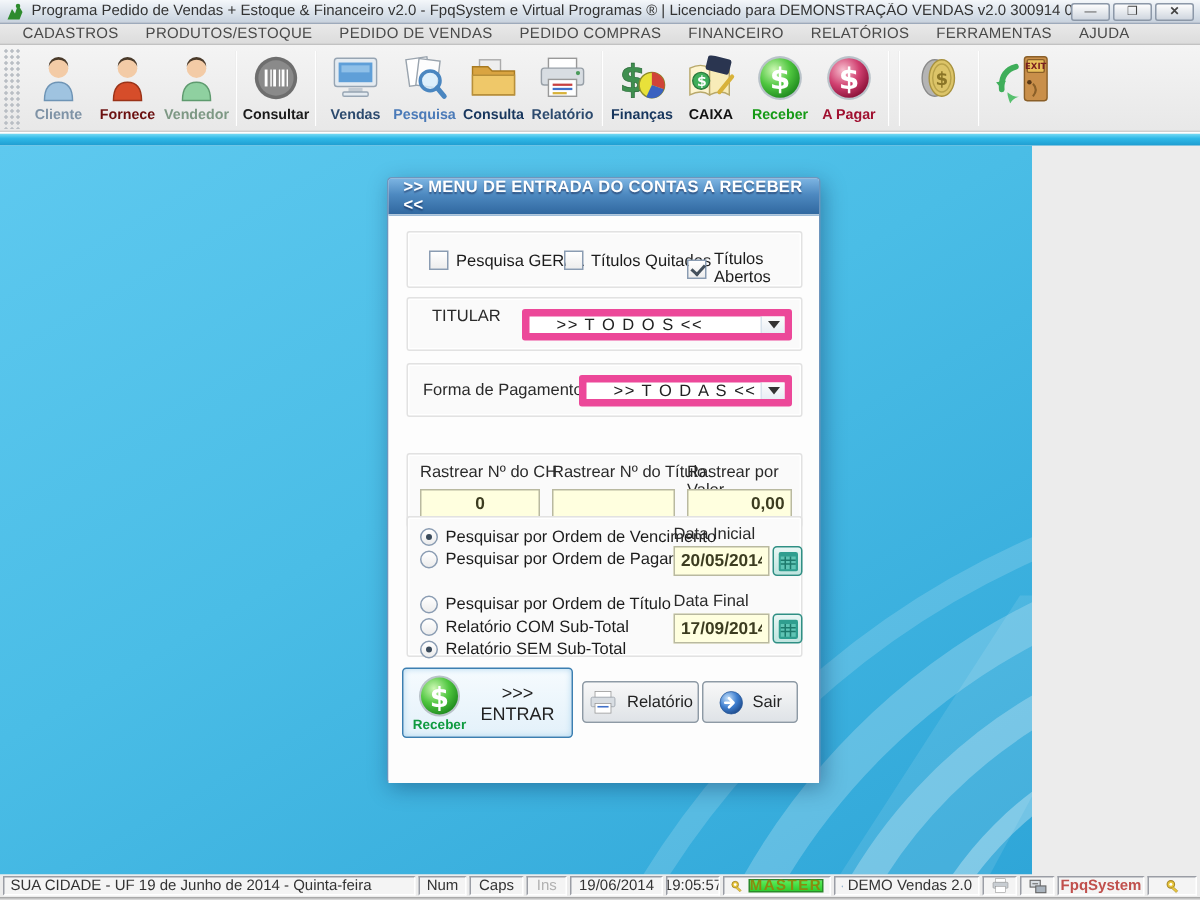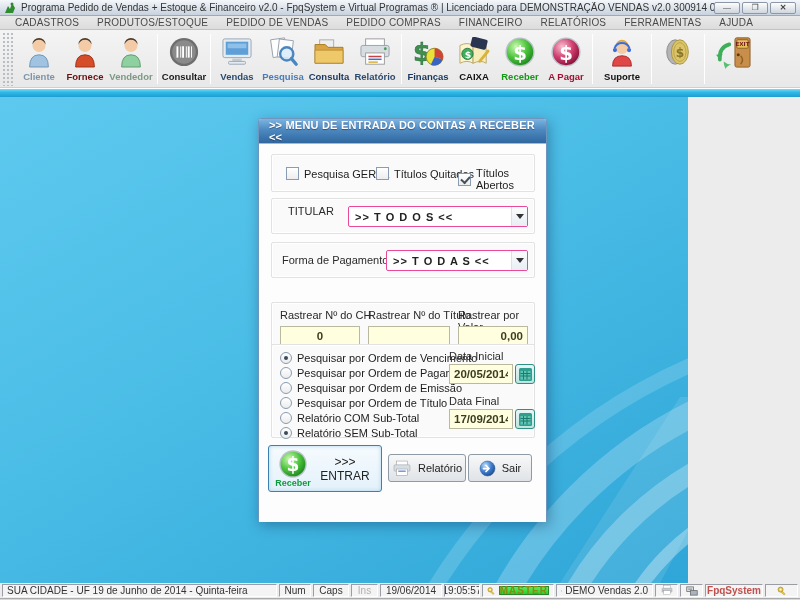--- a/index.html
+++ b/index.html
@@ -57,23 +57,23 @@
   border:1px solid #e2e2e2; border-radius:2px; box-shadow:inset 0 0 0 1px #fff; }
 
 .cbrow { display:flex; align-items:center; position:absolute; }
 .cb { width:13px; height:13px; background:linear-gradient(#fff,#ededed); border:1px solid #8a9cb2;
   position:relative; flex:0 0 auto; }
 .cb.checked::after { content:''; position:absolute; left:2px; top:2px; width:7px; height:4px;
   border-left:2px solid #44505c; border-bottom:2px solid #44505c; transform:rotate(-48deg); }
 .cblabel { margin-left:5px; color:#1c1c1c; font-size:11px; }
 
 .fieldlabel { position:absolute; color:#2a2a2a; font-size:11px; }
-.combo { position:absolute; height:21px; background:#fff; border:1px solid #ec4899; border-radius:2px;
-  display:flex; align-items:center; font-weight:bold; font-size:11px; color:#222;
-  padding-left:6px; letter-spacing:1px; }
+.combo { position:absolute; height:21px; background:#fff; border:5px solid #ec4899; border-radius:2px;
+  display:flex; align-items:center; font-weight:normal; font-size:11px; color:#222;
+  padding-left:18px; letter-spacing:1px; }
 .combo .arrowzone { margin-left:auto; width:16px; height:100%; display:flex; align-items:center;
   justify-content:center; border-left:1px solid #d7e2ec; background:linear-gradient(#fcfcfc,#e8eef4); }
 .combo .arrow { width:0; height:0; border-left:4px solid transparent; border-right:4px solid transparent;
   border-top:5px solid #333; }
 
 .yfield { position:absolute; height:20px; background:#ffffdf; border:1px solid #b9b9a0;
   font-family:"Liberation Sans",sans-serif; font-weight:bold; font-size:11.5px; color:#3c3c20; padding:0 4px; }
 .yfield.center { text-align:center; } .yfield.right { text-align:right; }
 
 .rdrow { display:flex; align-items:center; position:absolute; }
@@ -305,33 +305,20 @@
           <circle cx="17" cy="17" r="15.5" fill="#b9c2c9"></circle>
           <circle cx="17" cy="17" r="14" fill="url(#gRed)"></circle>
           <text x="17" y="25" text-anchor="middle" font-size="21" font-weight="bold" fill="#fff" font-family="DejaVu Sans,sans-serif">$</text>
         </svg>
     </span>
     <span class="tlabel" style="color: rgb(160, 16, 48);">A Pagar</span>
   </div>
 
   <div class="tsep"></div>
 
-  <div class="tbtn wide">
-    <span class="ticon">
-      <svg viewBox="0 0 34 34" width="32" height="32">
-          <path d="M7 32 q0 -11 10 -11 q10 0 10 11 z" fill="#e04848" stroke="#a82828"></path>
-          <circle cx="17" cy="12" r="7" fill="#f3cba6"></circle>
-          <path d="M10 11 a7 7 0 0 1 14 0 q-2 -5 -7 -5 q-5 0 -7 5" fill="#e8a93c"></path>
-          <path d="M9 13 a8.5 8.5 0 0 1 16 0" fill="none" stroke="#3a6fd8" stroke-width="2"></path>
-          <circle cx="9.5" cy="15" r="2.2" fill="#3a6fd8"></circle>
-          <circle cx="24.5" cy="15" r="2.2" fill="#3a6fd8"></circle>
-        </svg>
-    </span>
-    <span class="tlabel" style="color: rgb(17, 17, 17);">Suporte</span>
-  </div>
 
   <div class="tsep"></div>
 
   <div class="tbtn">
     <span class="ticon">
       <svg viewBox="0 0 36 32" width="34" height="30">
           <ellipse cx="15" cy="16" rx="9" ry="13" fill="#b4b4b4" stroke="#8a8a8a"></ellipse>
           <ellipse cx="20" cy="16" rx="9" ry="13" fill="#dcc468" stroke="#a8923f"></ellipse>
           <ellipse cx="20" cy="16" rx="6.5" ry="10" fill="none" stroke="#b8a24a"></ellipse>
           <text x="20" y="21" text-anchor="middle" font-size="13" font-weight="bold" fill="#8a7527" font-family="DejaVu Sans,sans-serif">$</text>
@@ -418,24 +405,20 @@
       </div>
 
       <div class="grp" style="top:200px; height:94px;">
         <div class="rdrow" style="left:8px; top:7px;">
           <span class="rd selected"></span>
           <span class="rdlabel">Pesquisar por Ordem de Vencimento</span>
         </div>
         <div class="rdrow" style="left:8px; top:22px;">
           <span class="rd"></span>
           <span class="rdlabel">Pesquisar por Ordem de Pagamento</span>
-        </div>
-        <div class="rdrow" style="left:8px; top:37px;">
-          <span class="rd"></span>
-          <span class="rdlabel">Pesquisar por Ordem de Emissão</span>
         </div>
         <div class="rdrow" style="left:8px; top:52px;">
           <span class="rd"></span>
           <span class="rdlabel">Pesquisar por Ordem de Título</span>
         </div>
         <div class="rdrow" style="left:8px; top:67px;">
           <span class="rd"></span>
           <span class="rdlabel">Relatório COM Sub-Total</span>
         </div>
         <div class="rdrow" style="left:8px; top:82px;">

